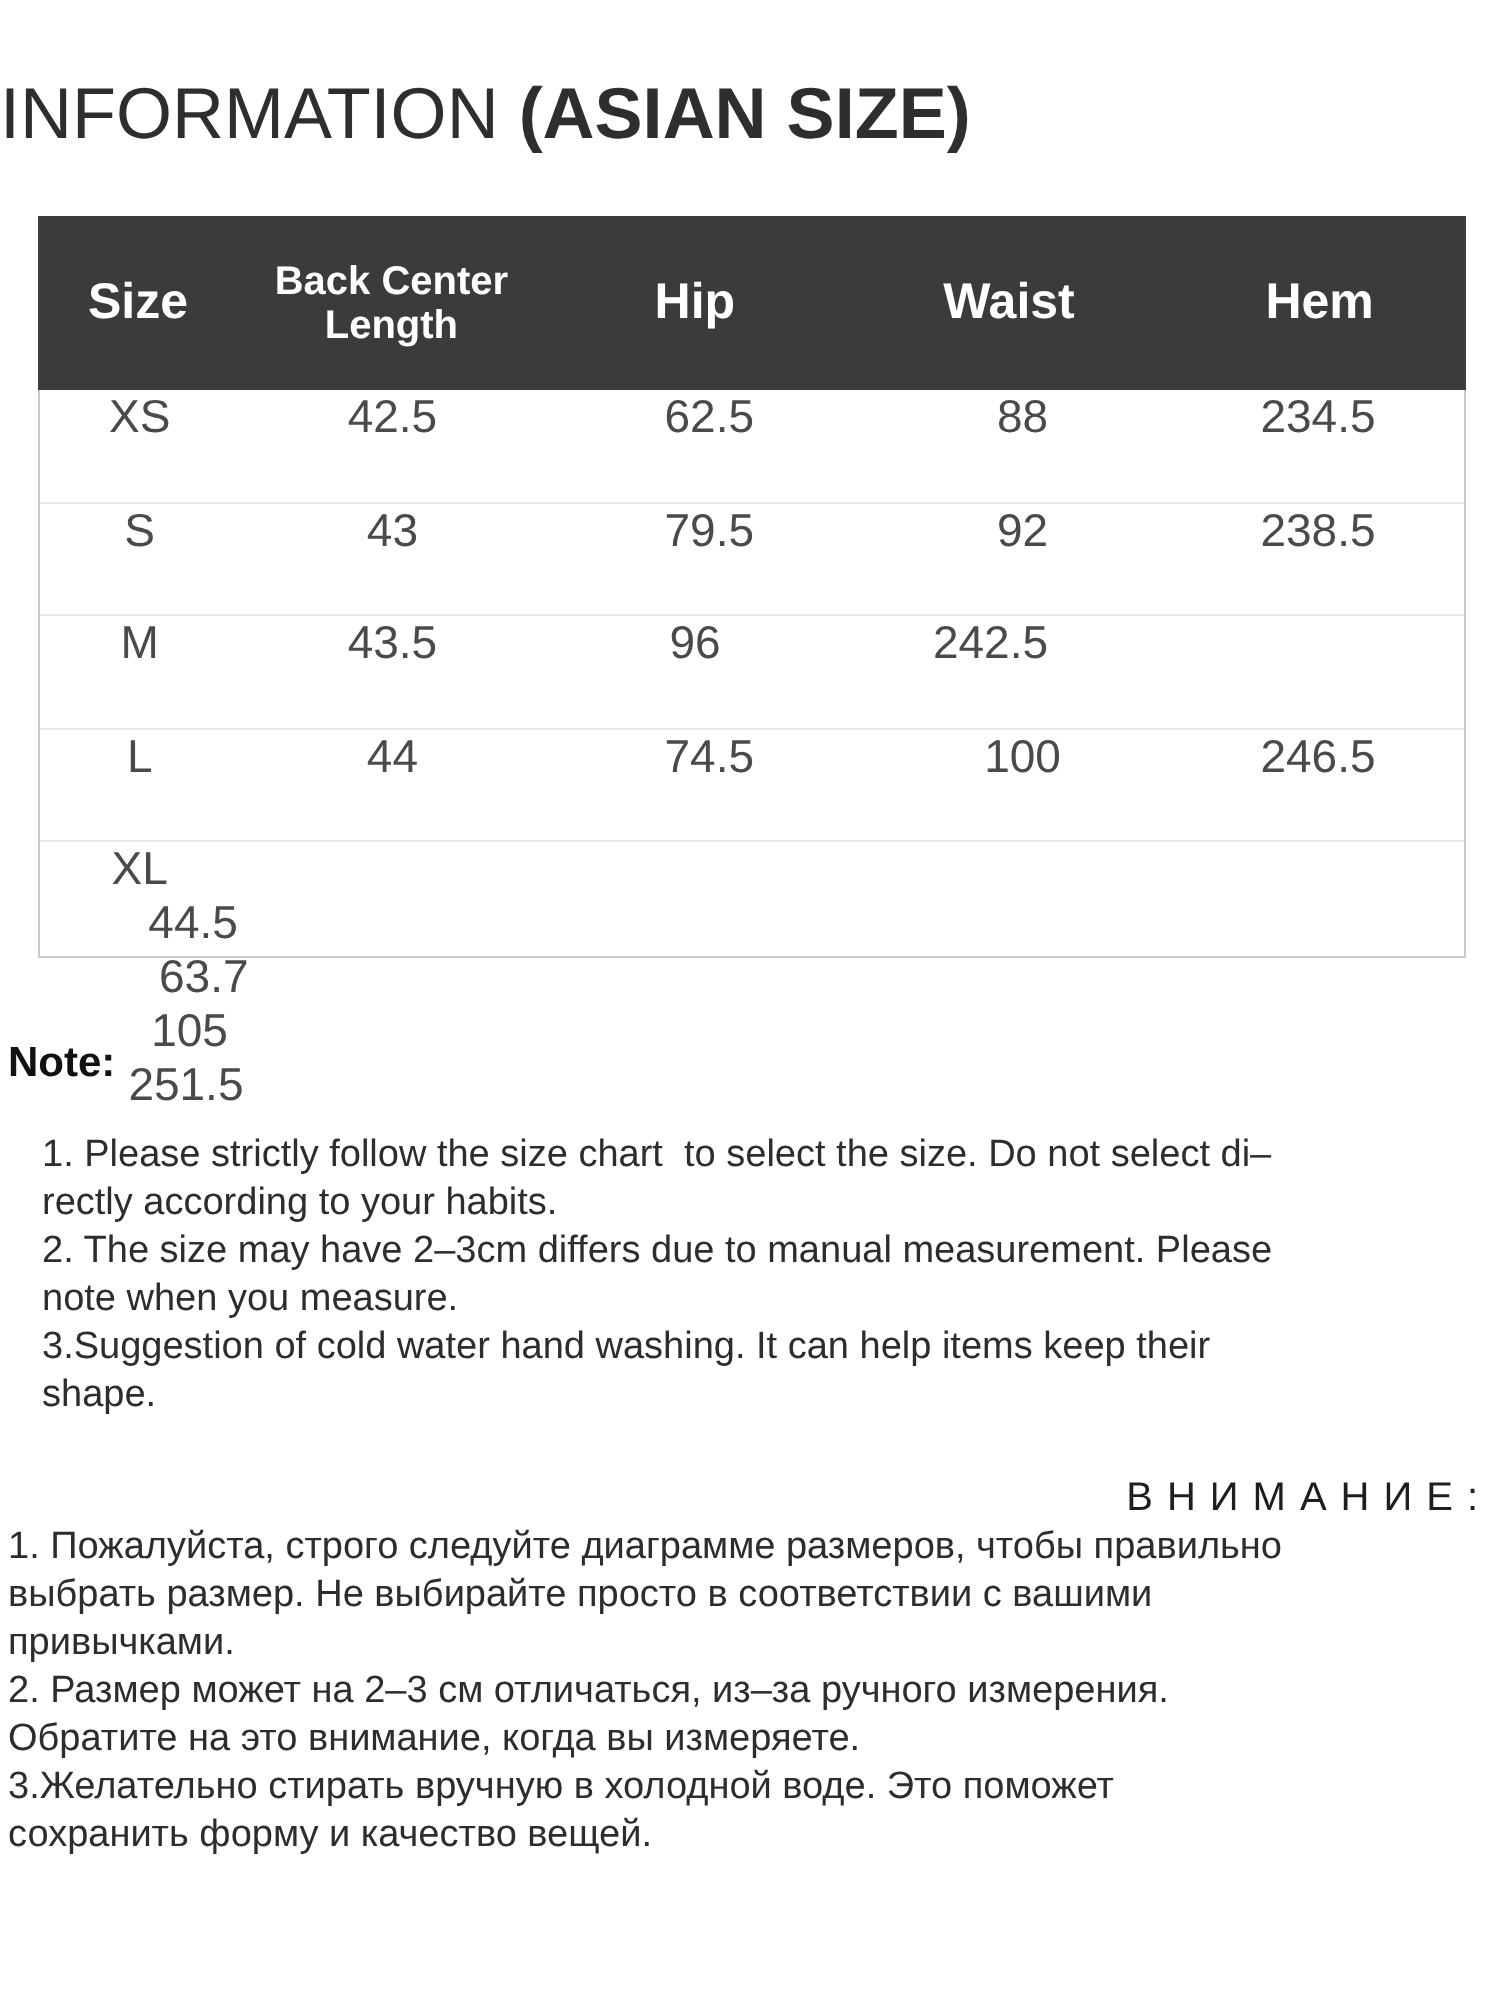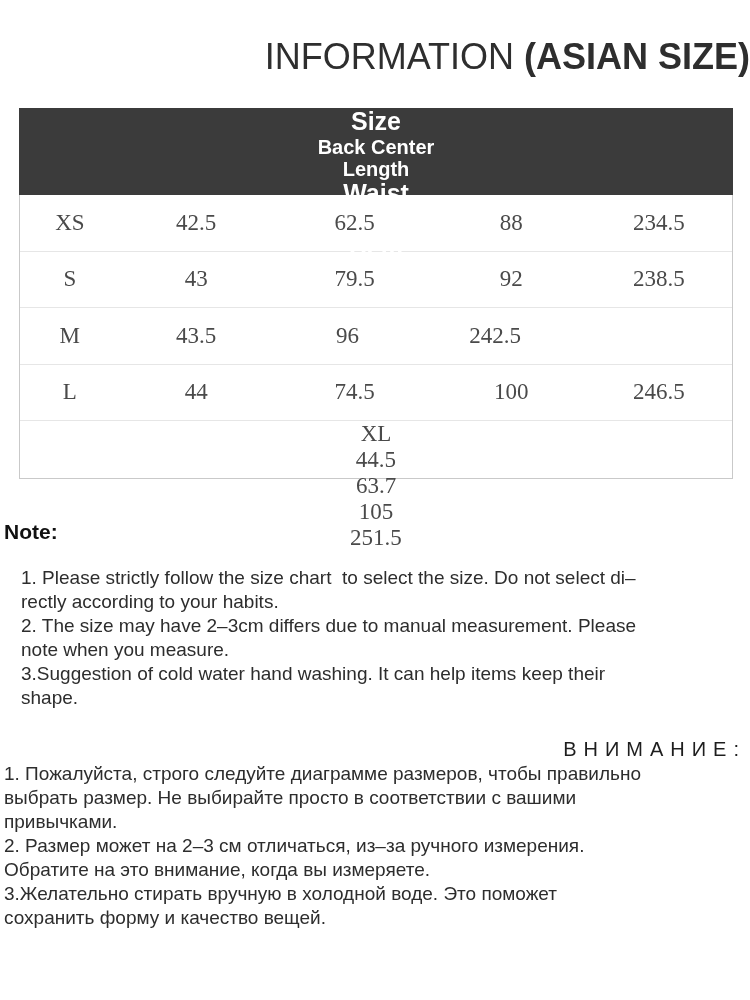--- a/index.html
+++ b/index.html
@@ -6,53 +6,50 @@
   html, body {
     width: 750px;
     background: #ffffff;
     font-family: "Liberation Sans", "DejaVu Sans", sans-serif;
   }
   body { height: 1000px; overflow: hidden; }
 
   
   .title {
     margin-top: 36px;
-    text-align: right;
+    text-align: left;
     font-size: 36px;
     line-height: 42px;
     color: #2e2e2e;
     letter-spacing: 0px;
     white-space: nowrap;
   }
   .title .light { font-weight: normal; }
   .title .heavy { font-weight: bold; }
 
   
   .size-table {
     margin: 30px 17px 0 19px; 
   }
   .thead {
     display: flex;
     align-items: center;
     height: 87px;
     background: #3b3b3b;
     color: #ffffff;
-    flex-direction: column;
   }
   .tbody {
     border-left: 1px solid #c9c9c9;
     border-right: 1px solid #c9c9c9;
     border-bottom: 1px solid #c9c9c9;
   }
   .trow {
     display: flex;
-    align-items: center;
     height: 56.5px;
     border-bottom: 1px solid #e6e6e6;
-    font-family: Liberation Serif, serif;
   }
   .trow:last-child { border-bottom: none; flex-direction: column; }
   .cell {
     text-align: center;
     white-space: pre-line;
   }
   .col-0 { width: 14%; }
   .col-1 { width: 21.5%; }
   .col-2 { width: 23%; }
   .col-3 { width: 21%; }
@@ -101,22 +98,22 @@
 
 <div class="title">
   <span class="light">INFORMATION </span><span class="heavy">(ASIAN SIZE)</span>
 </div>
 
 <div class="size-table">
   <div class="thead">
     <div class="cell col-0">Size</div>
     <div class="cell col-1">Back Center
 Length</div>
+    <div class="cell col-3">Hip</div>
     <div class="cell col-2">Waist</div>
-    <div class="cell col-3">Hip</div>
     <div class="cell col-4">Hem</div>
   </div>
   <div class="tbody">
     <div class="trow">
       <div class="cell col-0">XS</div>
       <div class="cell col-1">42.5</div>
       <div class="cell col-2">62.5</div>
       <div class="cell col-3">88</div>
       <div class="cell col-4">234.5</div>
     </div>

